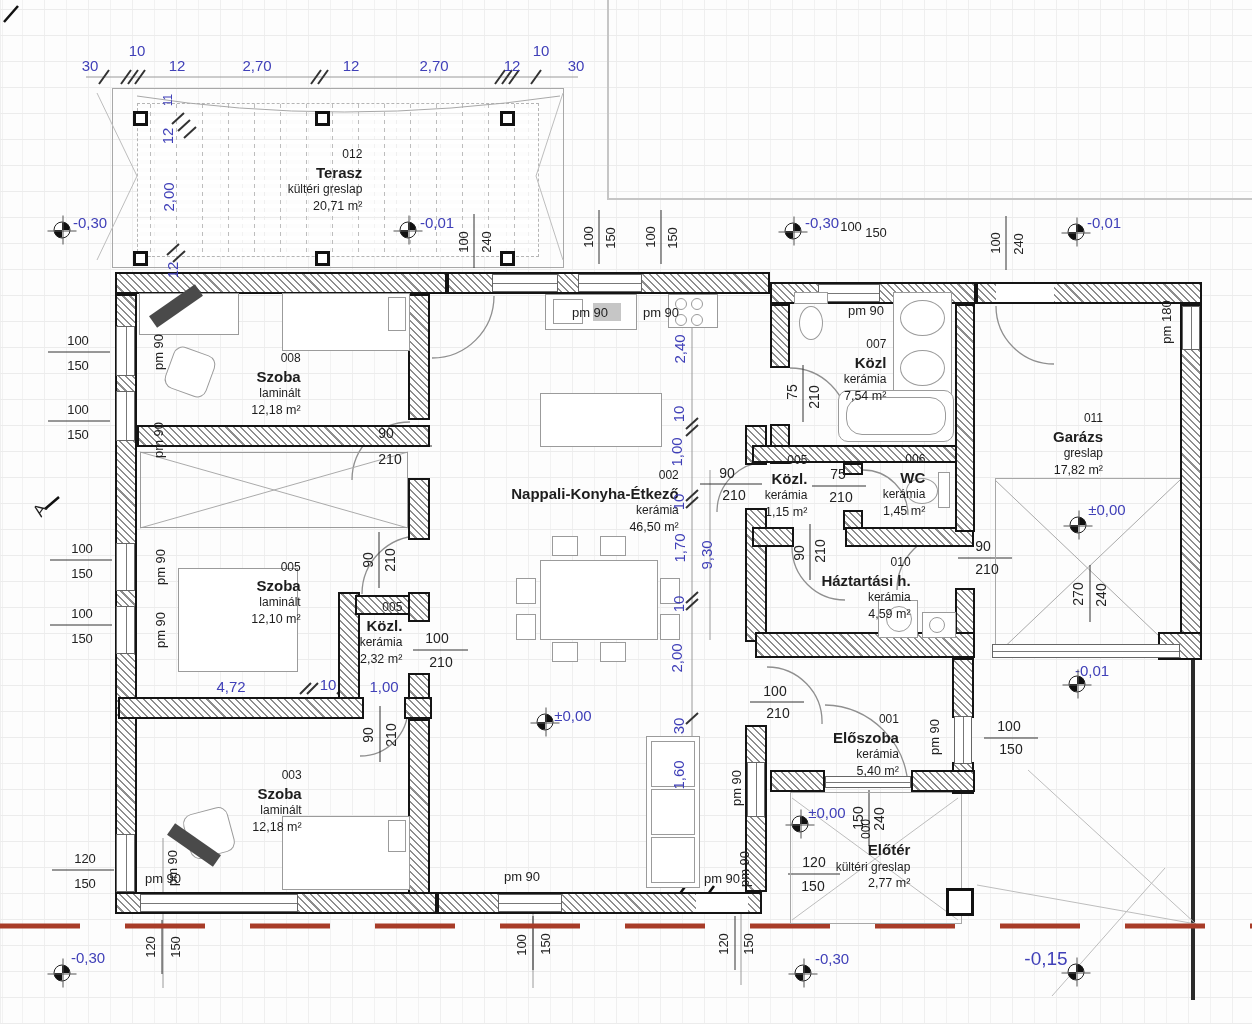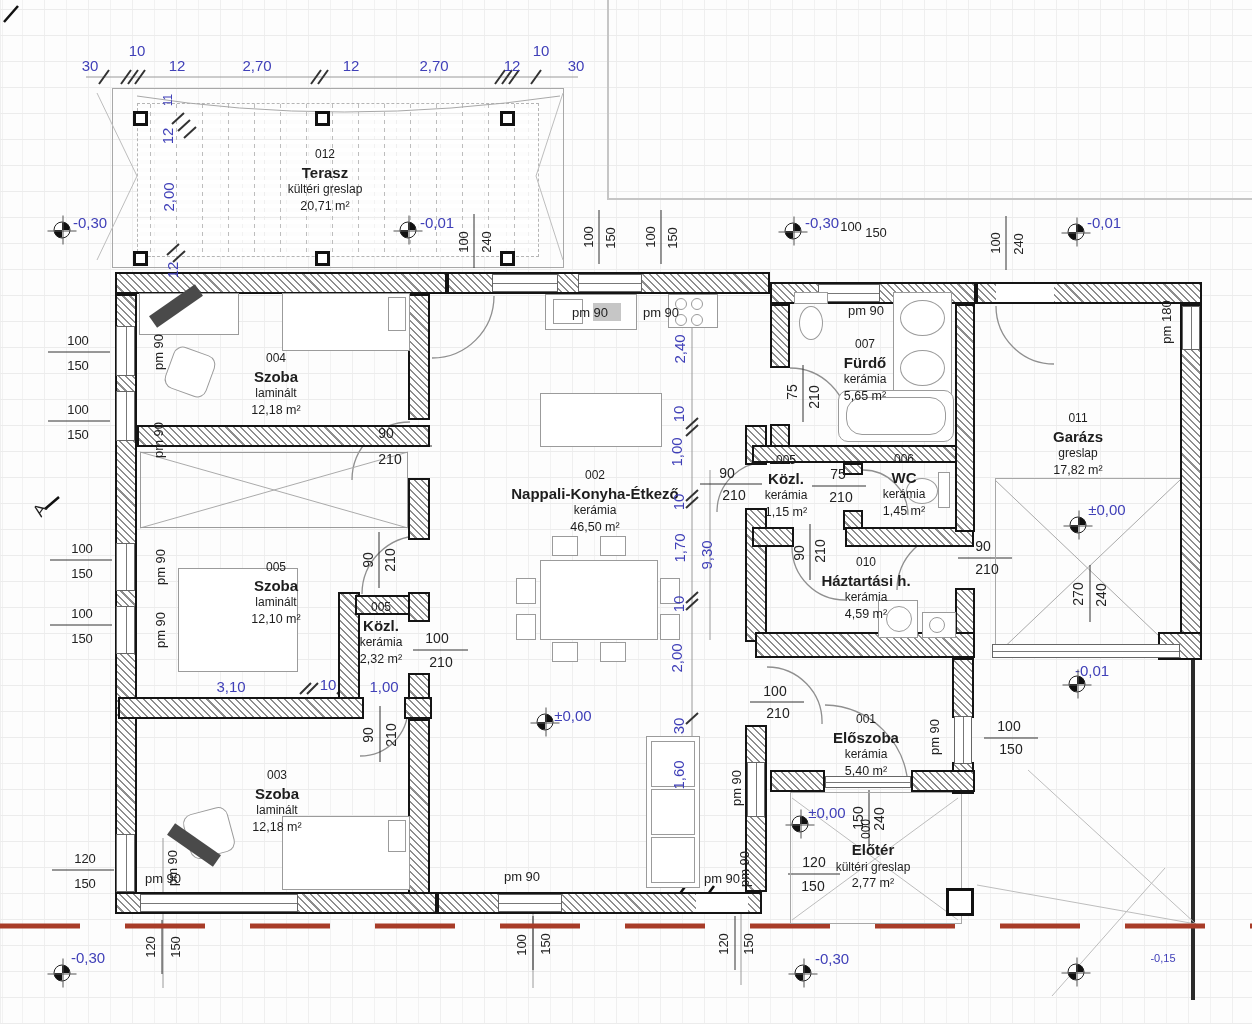--- a/index.html
+++ b/index.html
@@ -22,21 +22,21 @@
   .fd{position:absolute;background:#4a4a4a;}
   .slab{position:absolute;box-sizing:border-box;border:1px solid #a8a8a8;}
   .post{position:absolute;width:15px;height:15px;box-sizing:border-box;border:3px solid #111;background:#fff;}
   .gline{position:absolute;background:#c6c6c6;}
   .bline{position:absolute;background:#2a2a2a;}
   .deck{position:absolute;border:1px dashed #b5b5b5;
     background:
       repeating-linear-gradient(0deg,#fff 0 4px,transparent 4px 8px),
       repeating-linear-gradient(90deg,transparent 0 12px,#bdbdbd 12px 13px,transparent 13px 26px);}
   .hl{position:absolute;background:#c6c6c6;}
-  .room{position:absolute;transform:translate(-50%,-50%);text-align:center;color:#1d1d1d;line-height:1.3;white-space:nowrap;}
+  .room{position:absolute;transform:translate(-50%,-50%);text-align:right;color:#1d1d1d;line-height:1.3;white-space:nowrap;}
   .rnum{font-size:12px;}
   .rname{font-size:15px;font-weight:bold;}
   .rmat{font-size:12px;}
   .rarea{font-size:12.5px;}
   .rnum-rot{position:absolute;transform:translate(-50%,-50%) rotate(-90deg);font-size:12px;color:#1d1d1d;}
   .ann{position:absolute;white-space:nowrap;line-height:1;}
   .blue{color:#4040b8;}
   .blk{color:#222;}
   .sym{position:absolute;width:15px;height:15px;border-radius:50%;border:1px solid #222;transform:translate(-50%,-50%) rotate(0deg);
     background:conic-gradient(#111 0 90deg,#fff 90deg 180deg,#111 180deg 270deg,#fff 270deg 360deg);}
@@ -182,21 +182,21 @@
 
   <div class="hl" style="left:593px;top:303px;width:28px;height:18px"></div>
 
   <div class="room" style="left:325px;top:180px">
     <div class="rnum">012</div>
     <div class="rname">Terasz</div>
     <div class="rmat">kültéri greslap</div>
     <div class="rarea">20,71 m²</div>
   </div>
   <div class="room" style="left:276px;top:384px">
-    <div class="rnum">004</div>
+    <div class="rnum">008</div>
     <div class="rname">Szoba</div>
     <div class="rmat">laminált</div>
     <div class="rarea">12,18 m²</div>
   </div>
   <div class="room" style="left:276px;top:593px">
     <div class="rnum">005</div>
     <div class="rname">Szoba</div>
     <div class="rmat">laminált</div>
     <div class="rarea">12,10 m²</div>
   </div>
@@ -213,23 +213,23 @@
     <div class="rarea">12,18 m²</div>
   </div>
   <div class="room" style="left:595px;top:501px">
     <div class="rnum">002</div>
     <div class="rname">Nappali-Konyha-Étkező</div>
     <div class="rmat">kerámia</div>
     <div class="rarea">46,50 m²</div>
   </div>
   <div class="room" style="left:865px;top:370px">
     <div class="rnum">007</div>
-    <div class="rname">Fürdő</div>
-    <div class="rmat">kerámia</div>
-    <div class="rarea">5,65 m²</div>
+    <div class="rname">Közl</div>
+    <div class="rmat">kerámia</div>
+    <div class="rarea">7,54 m²</div>
   </div>
   <div class="room" style="left:786px;top:486px">
     <div class="rnum">005</div>
     <div class="rname">Közl.</div>
     <div class="rmat">kerámia</div>
     <div class="rarea">1,15 m²</div>
   </div>
   <div class="room" style="left:904px;top:485px">
     <div class="rnum">006</div>
     <div class="rname">WC</div>
@@ -288,21 +288,21 @@
       <div class="ann blue" style="font-size: 15px; transform: translate(-50%, -50%); position: absolute; left: 90px; top: 222px;">-0,30</div>
       <div class="ann blue" style="font-size: 15px; transform: translate(-50%, -50%); position: absolute; left: 437px; top: 222px;">-0,01</div>
       <div class="ann blue" style="font-size: 15px; transform: translate(-50%, -50%); position: absolute; left: 822px; top: 222px;">-0,30</div>
       <div class="ann blue" style="font-size: 15px; transform: translate(-50%, -50%); position: absolute; left: 1104px; top: 222px;">-0,01</div>
       <div class="ann blue" style="font-size: 15px; transform: translate(-50%, -50%); position: absolute; left: 573px; top: 715px;">±0,00</div>
       <div class="ann blue" style="font-size: 15px; transform: translate(-50%, -50%); position: absolute; left: 1107px; top: 509px;">±0,00</div>
       <div class="ann blue" style="font-size: 15px; transform: translate(-50%, -50%); position: absolute; left: 1092px; top: 670px;">-0,01</div>
       <div class="ann blue" style="font-size: 15px; transform: translate(-50%, -50%); position: absolute; left: 827px; top: 812px;">±0,00</div>
       <div class="ann blue" style="font-size: 15px; transform: translate(-50%, -50%); position: absolute; left: 88px; top: 957px;">-0,30</div>
       <div class="ann blue" style="font-size: 15px; transform: translate(-50%, -50%); position: absolute; left: 832px; top: 958px;">-0,30</div>
-      <div class="ann blue" style="font-size: 11px; transform: translate(-50%, -50%); position: absolute; left: 1163px; top: 958px;">-0,15</div>
+      <div class="ann blue" style="font-size: 19px; transform: translate(-50%, -50%); position: absolute; left: 1046px; top: 958px;">-0,15</div>
       <div class="sym" style="position: absolute; left: 62px; top: 230px;"></div>
       <div class="sym" style="position: absolute; left: 408px; top: 230px;"></div>
       <div class="sym" style="position: absolute; left: 793px; top: 231px;"></div>
       <div class="sym" style="position: absolute; left: 1076px; top: 232px;"></div>
       <div class="sym" style="position: absolute; left: 545px; top: 722px;"></div>
       <div class="sym" style="position: absolute; left: 1078px; top: 525px;"></div>
       <div class="sym" style="position: absolute; left: 1077px; top: 684px;"></div>
       <div class="sym" style="position: absolute; left: 800px; top: 824px;"></div>
       <div class="sym" style="position: absolute; left: 62px; top: 973px;"></div>
       <div class="sym" style="position: absolute; left: 803px; top: 973px;"></div>
@@ -336,21 +336,21 @@
       <div class="ann blue" style="font-size: 15px; transform: translate(-50%, -50%) rotate(-90deg); position: absolute; left: 679px; top: 349px;">2,40</div>
       <div class="ann blue" style="font-size: 15px; transform: translate(-50%, -50%) rotate(-90deg); position: absolute; left: 678px; top: 414px;">10</div>
       <div class="ann blue" style="font-size: 15px; transform: translate(-50%, -50%) rotate(-90deg); position: absolute; left: 676px; top: 452px;">1,00</div>
       <div class="ann blue" style="font-size: 15px; transform: translate(-50%, -50%) rotate(-90deg); position: absolute; left: 678px; top: 502px;">10</div>
       <div class="ann blue" style="font-size: 15px; transform: translate(-50%, -50%) rotate(-90deg); position: absolute; left: 679px; top: 548px;">1,70</div>
       <div class="ann blue" style="font-size: 15px; transform: translate(-50%, -50%) rotate(-90deg); position: absolute; left: 706px; top: 555px;">9,30</div>
       <div class="ann blue" style="font-size: 15px; transform: translate(-50%, -50%) rotate(-90deg); position: absolute; left: 678px; top: 604px;">10</div>
       <div class="ann blue" style="font-size: 15px; transform: translate(-50%, -50%) rotate(-90deg); position: absolute; left: 676px; top: 658px;">2,00</div>
       <div class="ann blue" style="font-size: 15px; transform: translate(-50%, -50%) rotate(-90deg); position: absolute; left: 678px; top: 726px;">30</div>
       <div class="ann blue" style="font-size: 15px; transform: translate(-50%, -50%) rotate(-90deg); position: absolute; left: 678px; top: 775px;">1,60</div>
-      <div class="ann blue" style="font-size: 15px; transform: translate(-50%, -50%); position: absolute; left: 231px; top: 686px;">3,10</div>
+      <div class="ann blue" style="font-size: 15px; transform: translate(-50%, -50%); position: absolute; left: 231px; top: 686px;">4,72</div>
       <div class="ann blue" style="font-size: 15px; transform: translate(-50%, -50%); position: absolute; left: 328px; top: 684px;">10</div>
       <div class="ann blue" style="font-size: 15px; transform: translate(-50%, -50%); position: absolute; left: 384px; top: 686px;">1,00</div>
       <div class="ann blk" style="font-size: 14px; transform: translate(-50%, -50%); position: absolute; left: 386px; top: 433px;">90</div>
       <div class="ann blk" style="font-size: 14px; transform: translate(-50%, -50%); position: absolute; left: 390px; top: 459px;">210</div>
       <div class="ann blk" style="font-size: 14px; transform: translate(-50%, -50%); position: absolute; left: 727px; top: 473px;">90</div>
       <div class="ann blk" style="font-size: 14px; transform: translate(-50%, -50%); position: absolute; left: 734px; top: 495px;">210</div>
       <div class="ann blk" style="font-size: 14px; transform: translate(-50%, -50%); position: absolute; left: 437px; top: 638px;">100</div>
       <div class="ann blk" style="font-size: 14px; transform: translate(-50%, -50%); position: absolute; left: 441px; top: 662px;">210</div>
       <div class="ann blk" style="font-size: 14px; transform: translate(-50%, -50%); position: absolute; left: 838px; top: 474px;">75</div>
       <div class="ann blk" style="font-size: 14px; transform: translate(-50%, -50%); position: absolute; left: 841px; top: 497px;">210</div>

